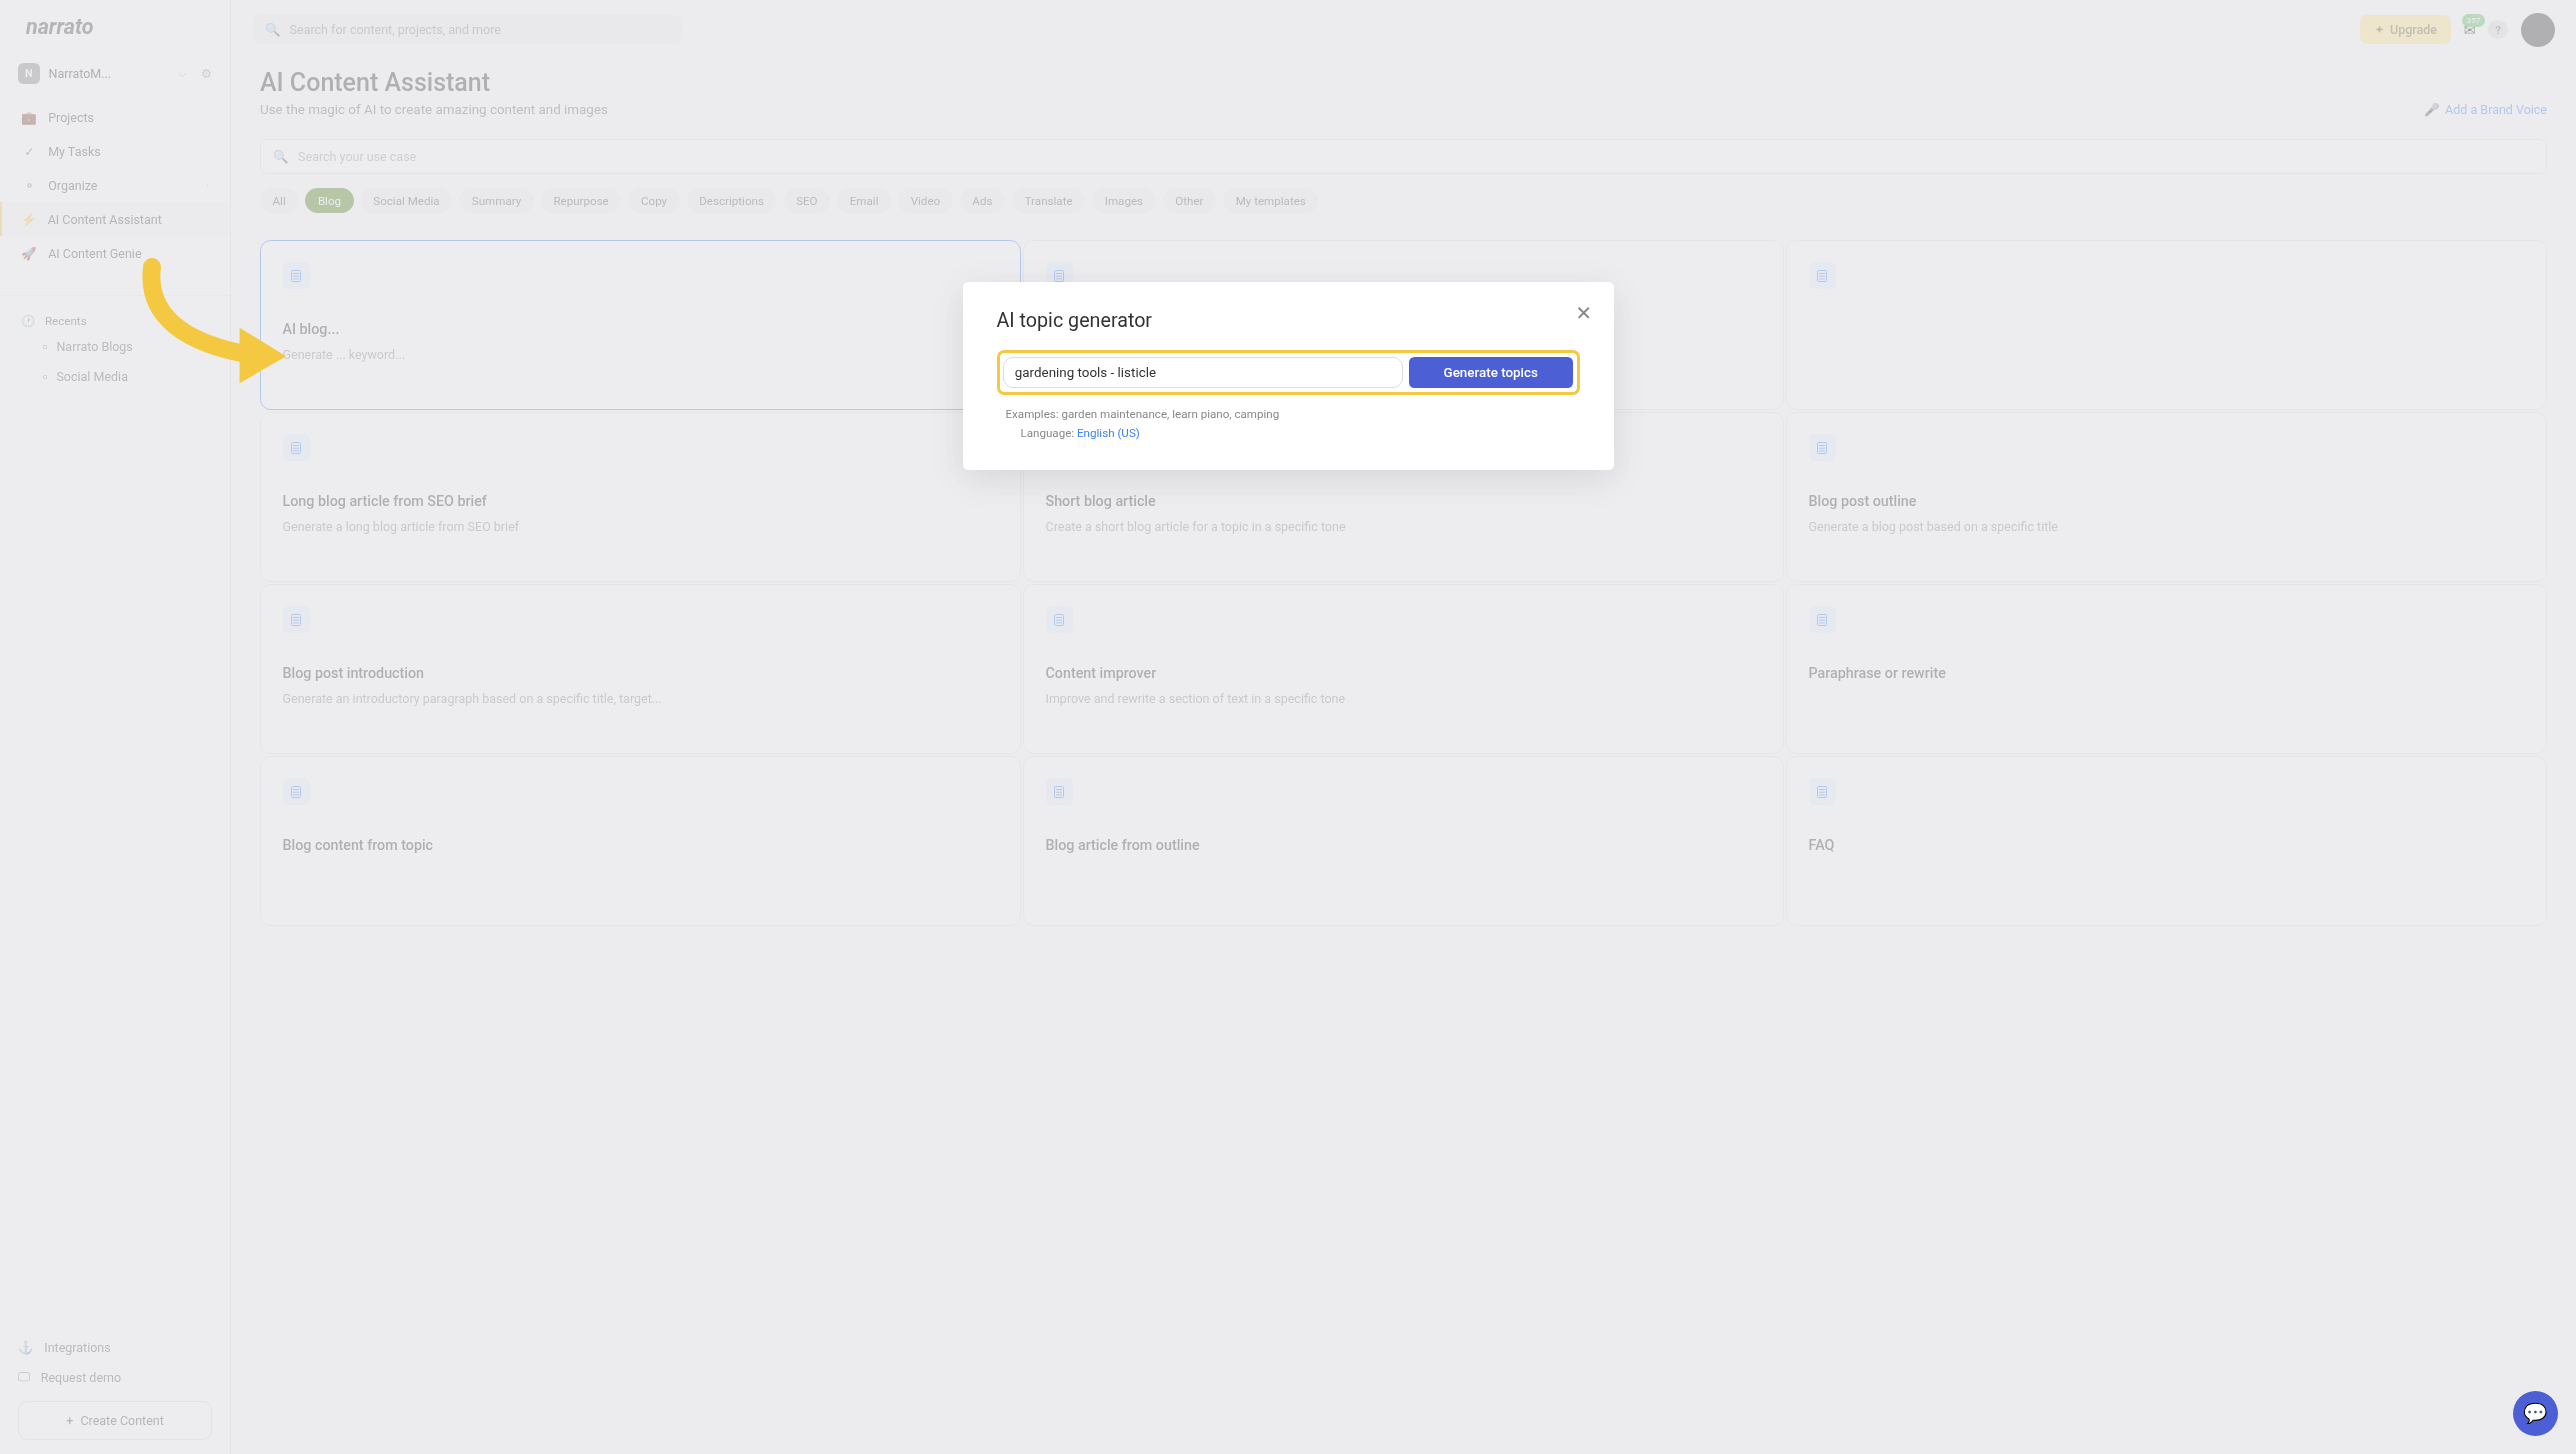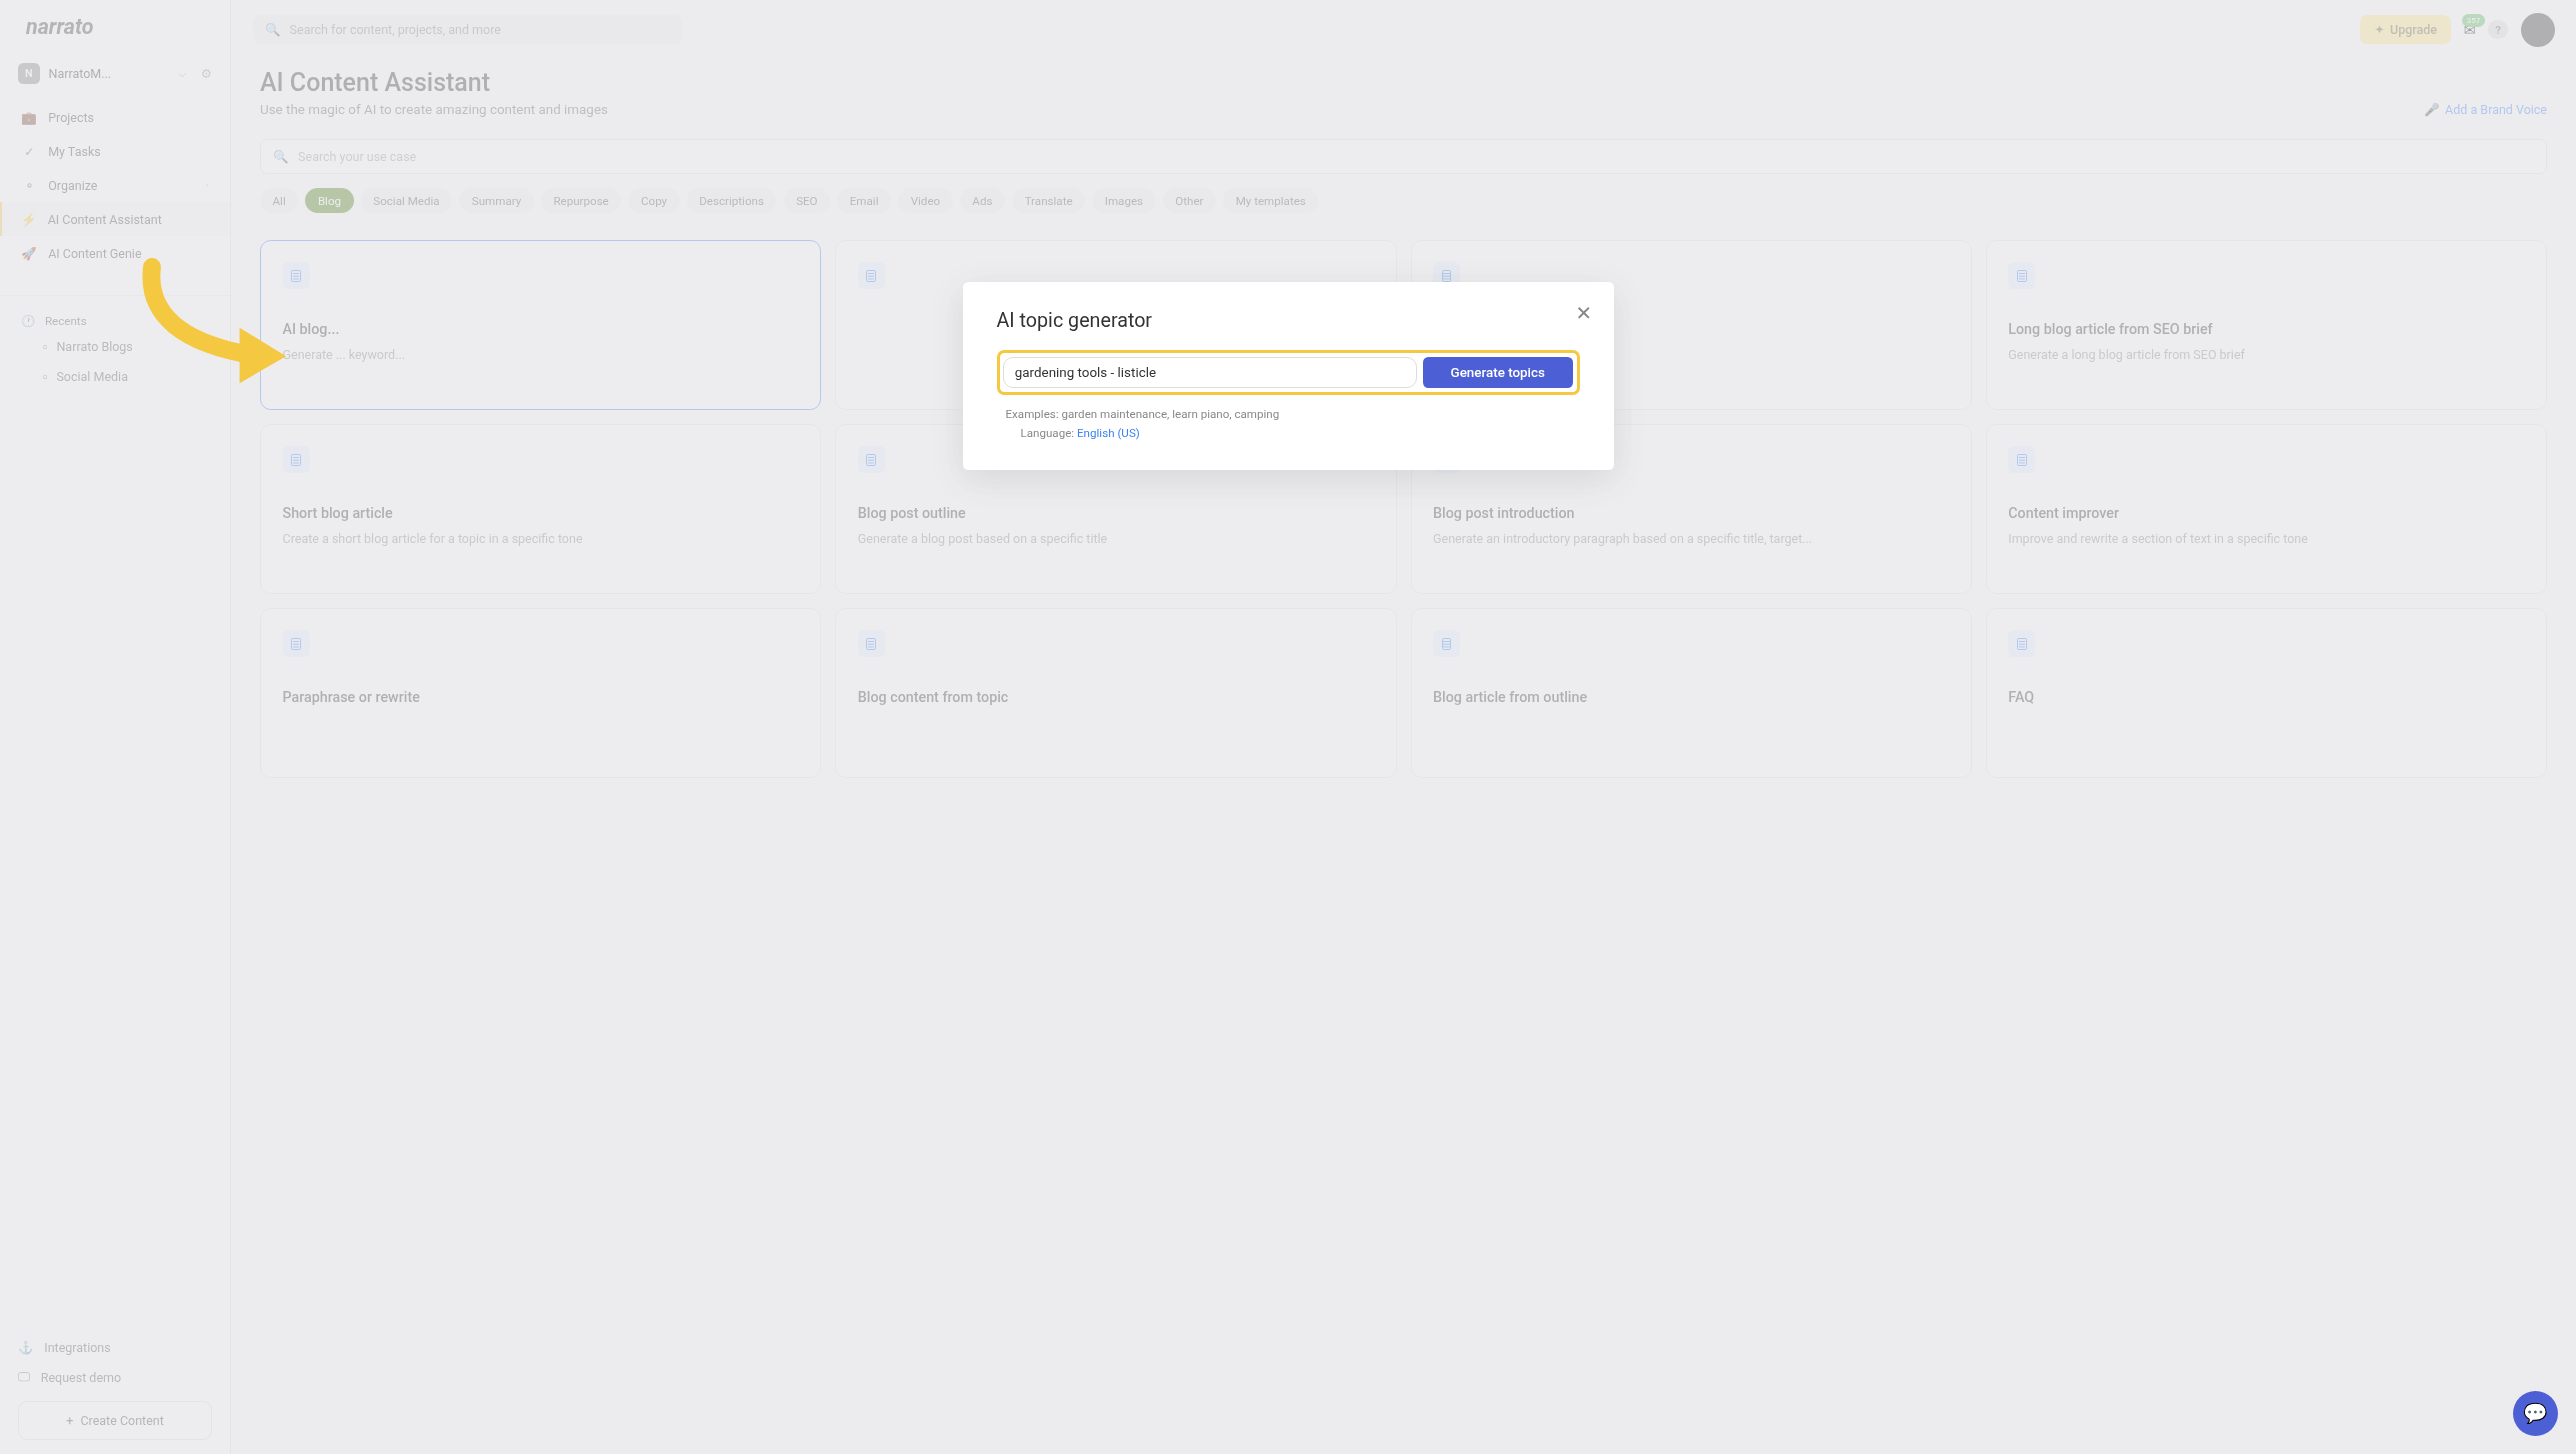--- a/index.html
+++ b/index.html
@@ -44,35 +44,35 @@
     .page-subtitle { font-size: 13.4px; color: #666; }
     .title-row { display: flex; align-items: flex-end; justify-content: space-between; margin-bottom: 21.5px; }
     .brand-voice { color: #3b82f6; font-size: 12.5px; cursor: pointer; display: flex; align-items: center; gap: 5.4px; }
     
     .usecase-search { display: flex; align-items: center; gap: 9px; border: 0.9px solid #e2e2e2; border-radius: 7.2px; padding: 9px 12.5px; background: #fff; color: #999; font-size: 12.5px; margin-bottom: 14.3px; }
     
     .chips { display: flex; flex-wrap: wrap; gap: 7.2px; margin-bottom: 9px; }
     .chip { background: #f0f0f0; border-radius: 18px; padding: 5.4px 12.5px; font-size: 11.6px; color: #555; cursor: pointer; }
     .chip.active { background: #4d7c0f; color: #fff; }
     
-    .cards-grid { display: grid; grid-template-columns: repeat(4, 1fr); gap: 14px; margin-top: 27px; }
+    .cards-grid { display: grid; grid-template-columns: repeat(3, 1fr); gap: 2px; margin-top: 27px; }
     .card { background: #fff; border: 0.9px solid #e5e5e5; border-radius: 10.7px; padding: 21.5px; cursor: pointer; min-height: 170px; }
     .card.selected { border: 1.8px solid #3b82f6; }
     .card-icon { width: 27px; height: 27px; background: #e8f3ff; border-radius: 5.4px; display: flex; align-items: center; justify-content: center; color: #3b82f6; margin-bottom: 32px; font-size: 12.5px; }
     .card-title { font-size: 14.3px; font-weight: 500; color: #333; margin-bottom: 9px; }
     .card-desc { font-size: 12.5px; color: #888; line-height: 1.5; }
     
     
     .overlay { position: fixed; inset: 0; background: rgba(230, 230, 233, 0.7); display: flex; align-items: flex-start; justify-content: center; padding-top: 282px; }
     .modal { background: #fff; border-radius: 5.4px; width: 651px; padding: 27px 34px 30px; position: relative; box-shadow: 0 9px 36px rgba(0,0,0,0.1); }
     .modal-close { position: absolute; top: 19.7px; right: 21.5px; font-size: 19.7px; color: #888; cursor: pointer; background: none; border: none; }
     .modal-title { font-size: 19.7px; font-weight: 400; color: #333; margin-bottom: 18px; }
     .modal-input-wrap { border: 3.6px solid #f5c842; border-radius: 7.2px; padding: 3.6px; display: flex; gap: 5.4px; }
     .modal-input { flex: 1; border: 0.9px solid #ddd; border-radius: 10px; padding: 7.2px 10.7px; font-size: 13.4px; color: #333; }
-    .modal-btn { background: #4c5fd5; color: #fff; border: none; border-radius: 5.4px; padding: 0 28px; font-size: 13.4px; cursor: pointer; font-weight: 500; }
+    .modal-btn { background: #4c5fd5; color: #fff; border: none; border-radius: 5.4px; padding: 0 35px; font-size: 13.4px; cursor: pointer; font-weight: 500; }
     .modal-hint { font-size: 11.6px; color: #888; margin-top: 12.5px; margin-left: 9px; }
     .modal-lang { font-size: 11.6px; color: #888; margin-top: 5.4px; margin-left: 24px; }
     .modal-lang a { color: #3b82f6; }
     
     
     .arrow-annotation { position: fixed; top: 258px; left: 125px; width: 197px; height: 143px; pointer-events: none; z-index: 1000; }
     
     
     .chat-bubble { position: fixed; bottom: 18px; right: 18px; width: 45px; height: 45px; background: #4c5fd5; border-radius: 50%; display: flex; align-items: center; justify-content: center; color: #fff; font-size: 19.7px; cursor: pointer; }
     

